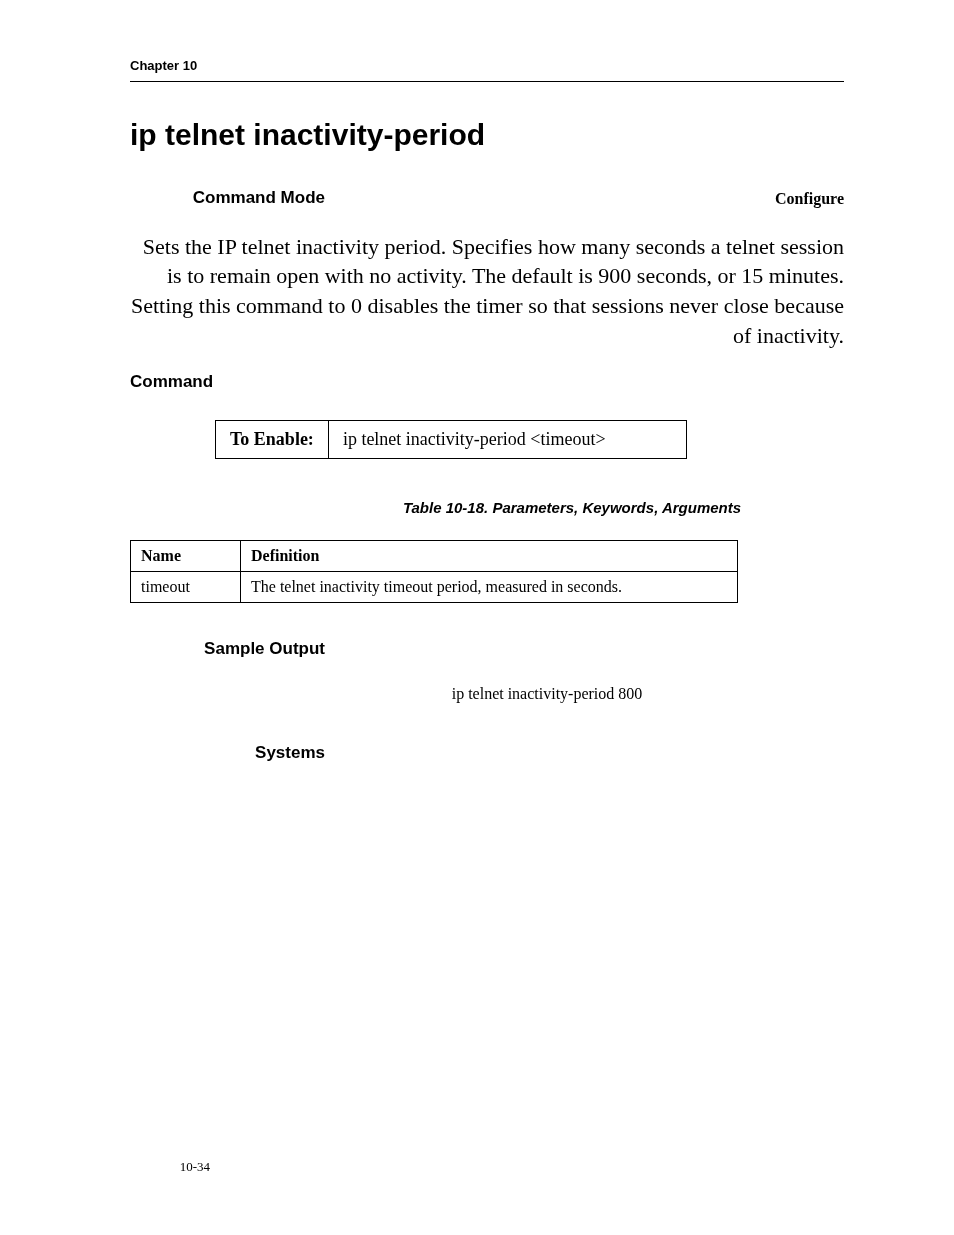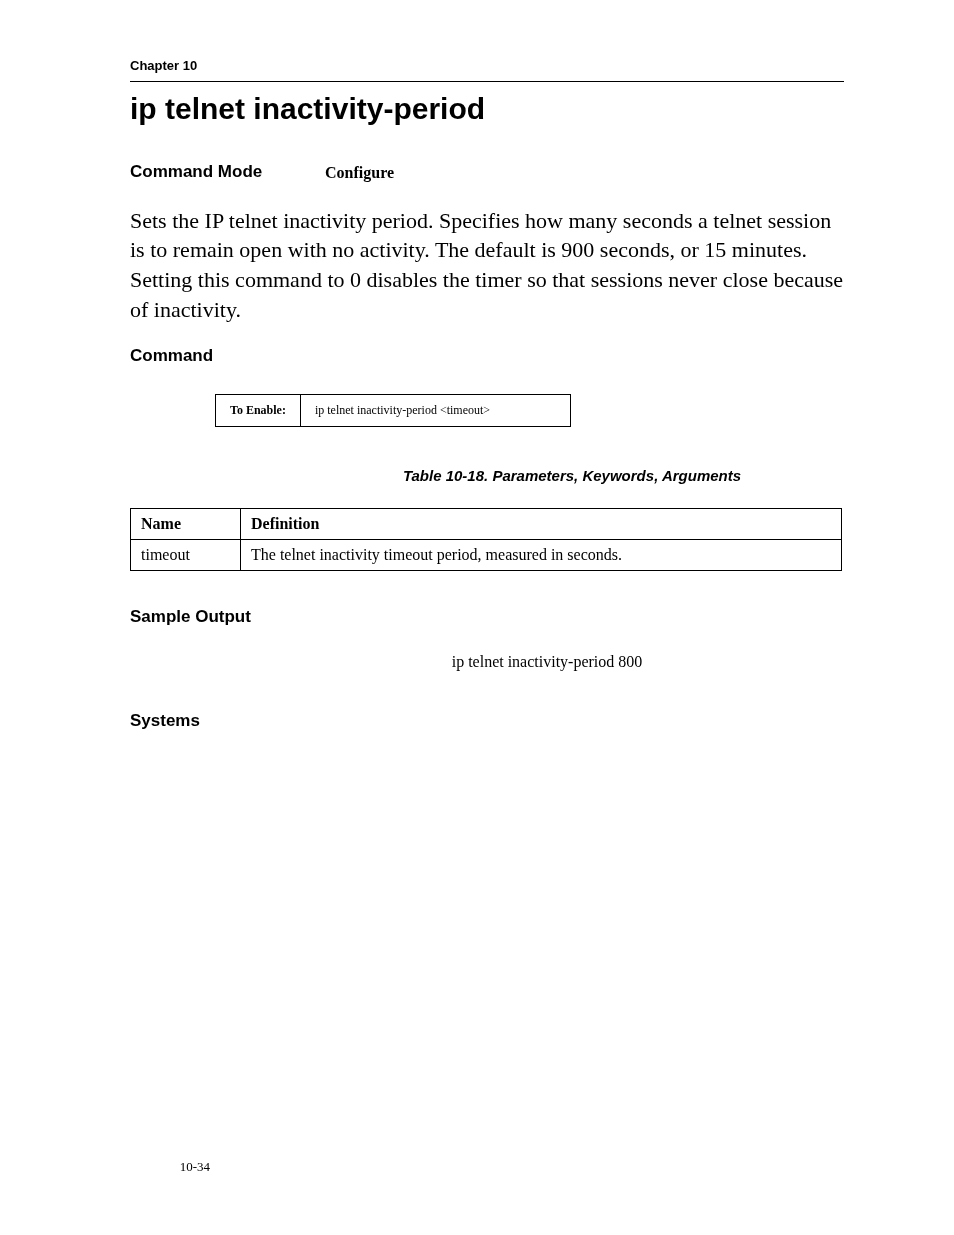--- a/index.html
+++ b/index.html
@@ -12,36 +12,37 @@
       background: #fff;
       color: #000;
       width: 954px;
       height: 1235px;
       position: relative;
       padding: 58px 110px 40px 130px;
     }
     .header-area {
       border-bottom: 1.5px solid #000;
       padding-bottom: 8px;
-      margin-bottom: 10px;
+      margin-bottom: 36px;
     }
     .chapter-label {
       font-family: Arial, Helvetica, sans-serif;
       font-weight: bold;
       font-size: 13px;
     }
     .page-title {
       font-family: Arial, Helvetica, sans-serif;
       font-weight: bold;
       font-size: 30px;
       margin-bottom: 36px;
     }
     .section-row {
       display: flex;
       margin-bottom: 22px;
+      text-align: right;
     }
     .section-label {
       font-family: Arial, Helvetica, sans-serif;
       font-weight: bold;
       font-size: 17px;
       width: 195px;
       flex-shrink: 0;
     }
     .section-body {
       font-family: Georgia, 'Times New Roman', serif;
@@ -61,42 +62,42 @@
       margin-bottom: 28px;
     }
     .syntax-table {
       border-collapse: collapse;
       margin-left: 85px;
       margin-bottom: 40px;
     }
     .syntax-table td {
       border: 1.5px solid #000;
       padding: 8px 14px;
-      font-size: 12px;
+      font-size: 18px;
     }
     .syntax-table .to-enable {
       font-family: Georgia, 'Times New Roman', serif;
       font-weight: bold;
     }
     .syntax-table .syntax-cmd {
       font-family: Georgia, 'Times New Roman', serif;
       padding-right: 80px;
     }
     .table-caption {
       font-family: Arial, Helvetica, sans-serif;
       font-weight: bold;
       font-style: italic;
       font-size: 15px;
       text-align: center;
       margin-bottom: 24px;
       padding-left: 170px;
     }
     .params-table {
       border-collapse: collapse;
-      width: 712px;
+      width: 608px;
       margin-bottom: 36px;
     }
     .params-table th {
       border: 1.5px solid #000;
       padding: 6px 10px;
       text-align: left;
       font-family: Georgia, 'Times New Roman', serif;
       font-weight: bold;
       font-size: 16px;
     }

